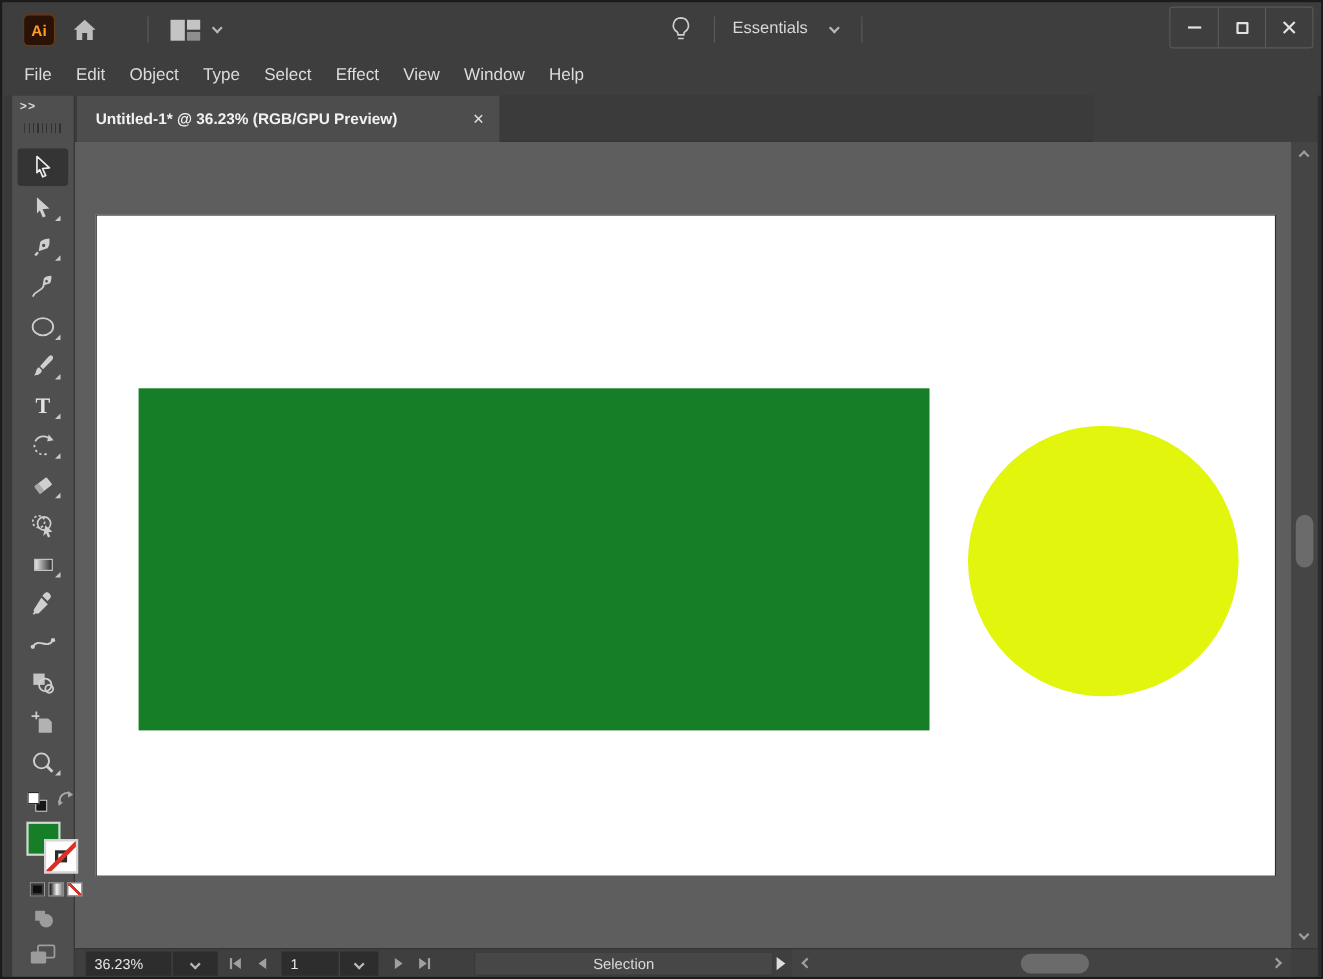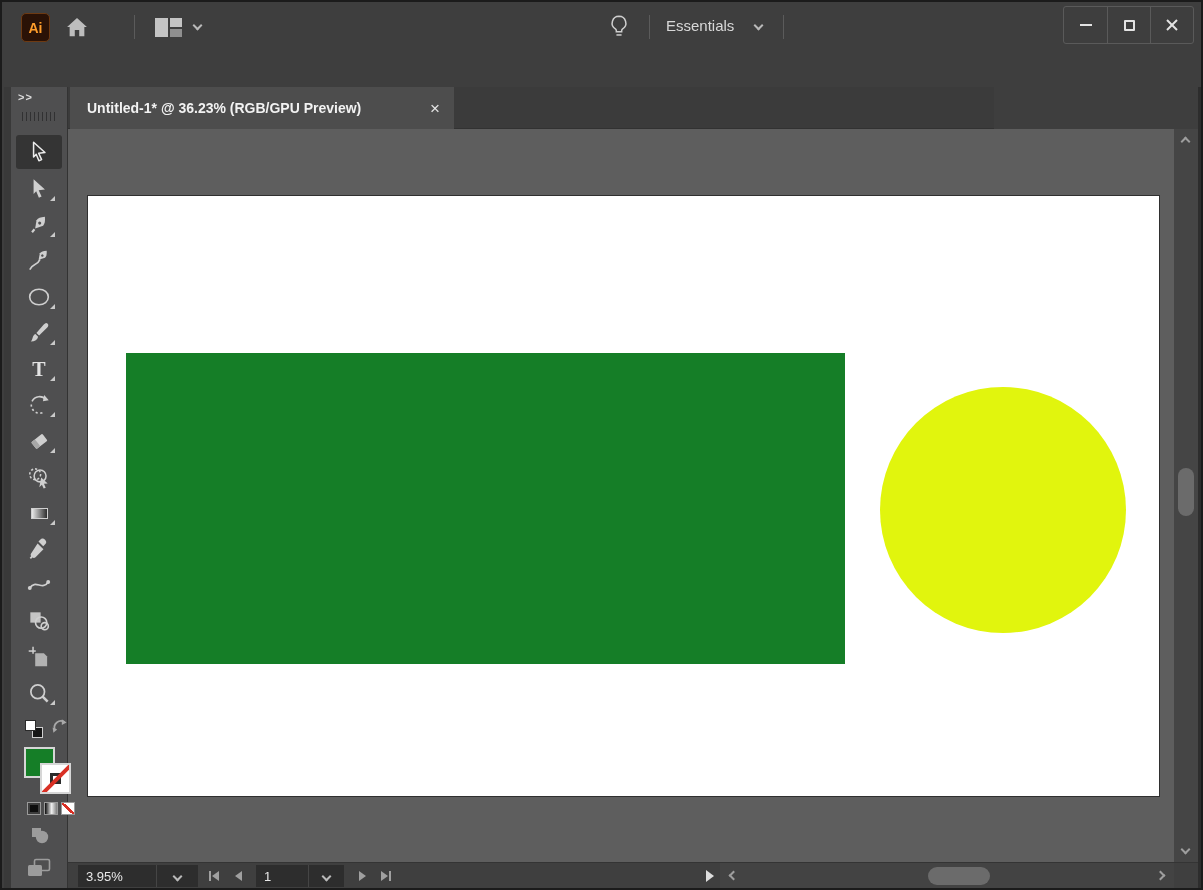--- a/index.html
+++ b/index.html
@@ -168,20 +168,31 @@
       </div>
       <div class="win-btn">
         <svg width="14" height="14" viewBox="0 0 14 14">
           <line x1="2" y1="2" x2="12" y2="12" stroke="#E3E3E3" stroke-width="2"></line>
           <line x1="12" y1="2" x2="2" y2="12" stroke="#E3E3E3" stroke-width="2"></line>
         </svg>
       </div>
     </div>
   </div>
 
+  <div class="menubar">
+    <span class="menu-item">File</span>
+    <span class="menu-item">Edit</span>
+    <span class="menu-item">Object</span>
+    <span class="menu-item">Type</span>
+    <span class="menu-item">Select</span>
+    <span class="menu-item">Effect</span>
+    <span class="menu-item">View</span>
+    <span class="menu-item">Window</span>
+    <span class="menu-item">Help</span>
+  </div>
 
   <div class="tabbar">
     <div class="doc-tab">
       <span class="title">Untitled-1* @ 36.23% (RGB/GPU Preview)</span>
       <span class="close">×</span>
     </div>
   </div>
 
   <div class="canvas"></div>
   <div class="artboard" style="background-color: rgb(255, 255, 255);"></div>
@@ -328,21 +339,21 @@
     <div class="screenmode">
       <svg width="28" height="22" viewBox="0 0 28 22">
         <rect x="9.5" y="2.5" width="15" height="11" rx="1.5" fill="none" stroke="#9C9C9C" stroke-width="1.6"></rect>
         <rect x="3" y="8" width="14" height="11" rx="1.5" fill="#9C9C9C"></rect>
       </svg>
     </div>
   </div>
 
   <div class="statusbar">
     <div class="zoombox">
-      <span class="zval">3.95%</span>
+      <span class="zval">36.23%</span>
       <span class="zdiv"></span>
       <span class="zchev">
           <span class="chev"></span>
         </span>
     </div>
     <div class="navbtn" style="left:134px">
       <span class="nav-bar"></span>
         <span class="tri-l"></span>
     </div>
     <div class="navbtn" style="left:158px">
@@ -355,20 +366,23 @@
           <span class="chev"></span>
         </span>
     </div>
     <div class="navbtn" style="left:282px">
       <span class="tri-r"></span>
     </div>
     <div class="navbtn" style="left:306px">
       <span class="tri-r"></span>
         <span class="nav-bar"></span>
     </div>
+    <div class="selbox">
+      <span>Selection</span>
+    </div>
     <div class="sb-expand"></div>
     <div class="hscroll">
       <span class="chev chev-l"></span>
       <div class="hthumb"></div>
       <span class="chev chev-r"></span>
     </div>
   </div>
 
 </div>
 

